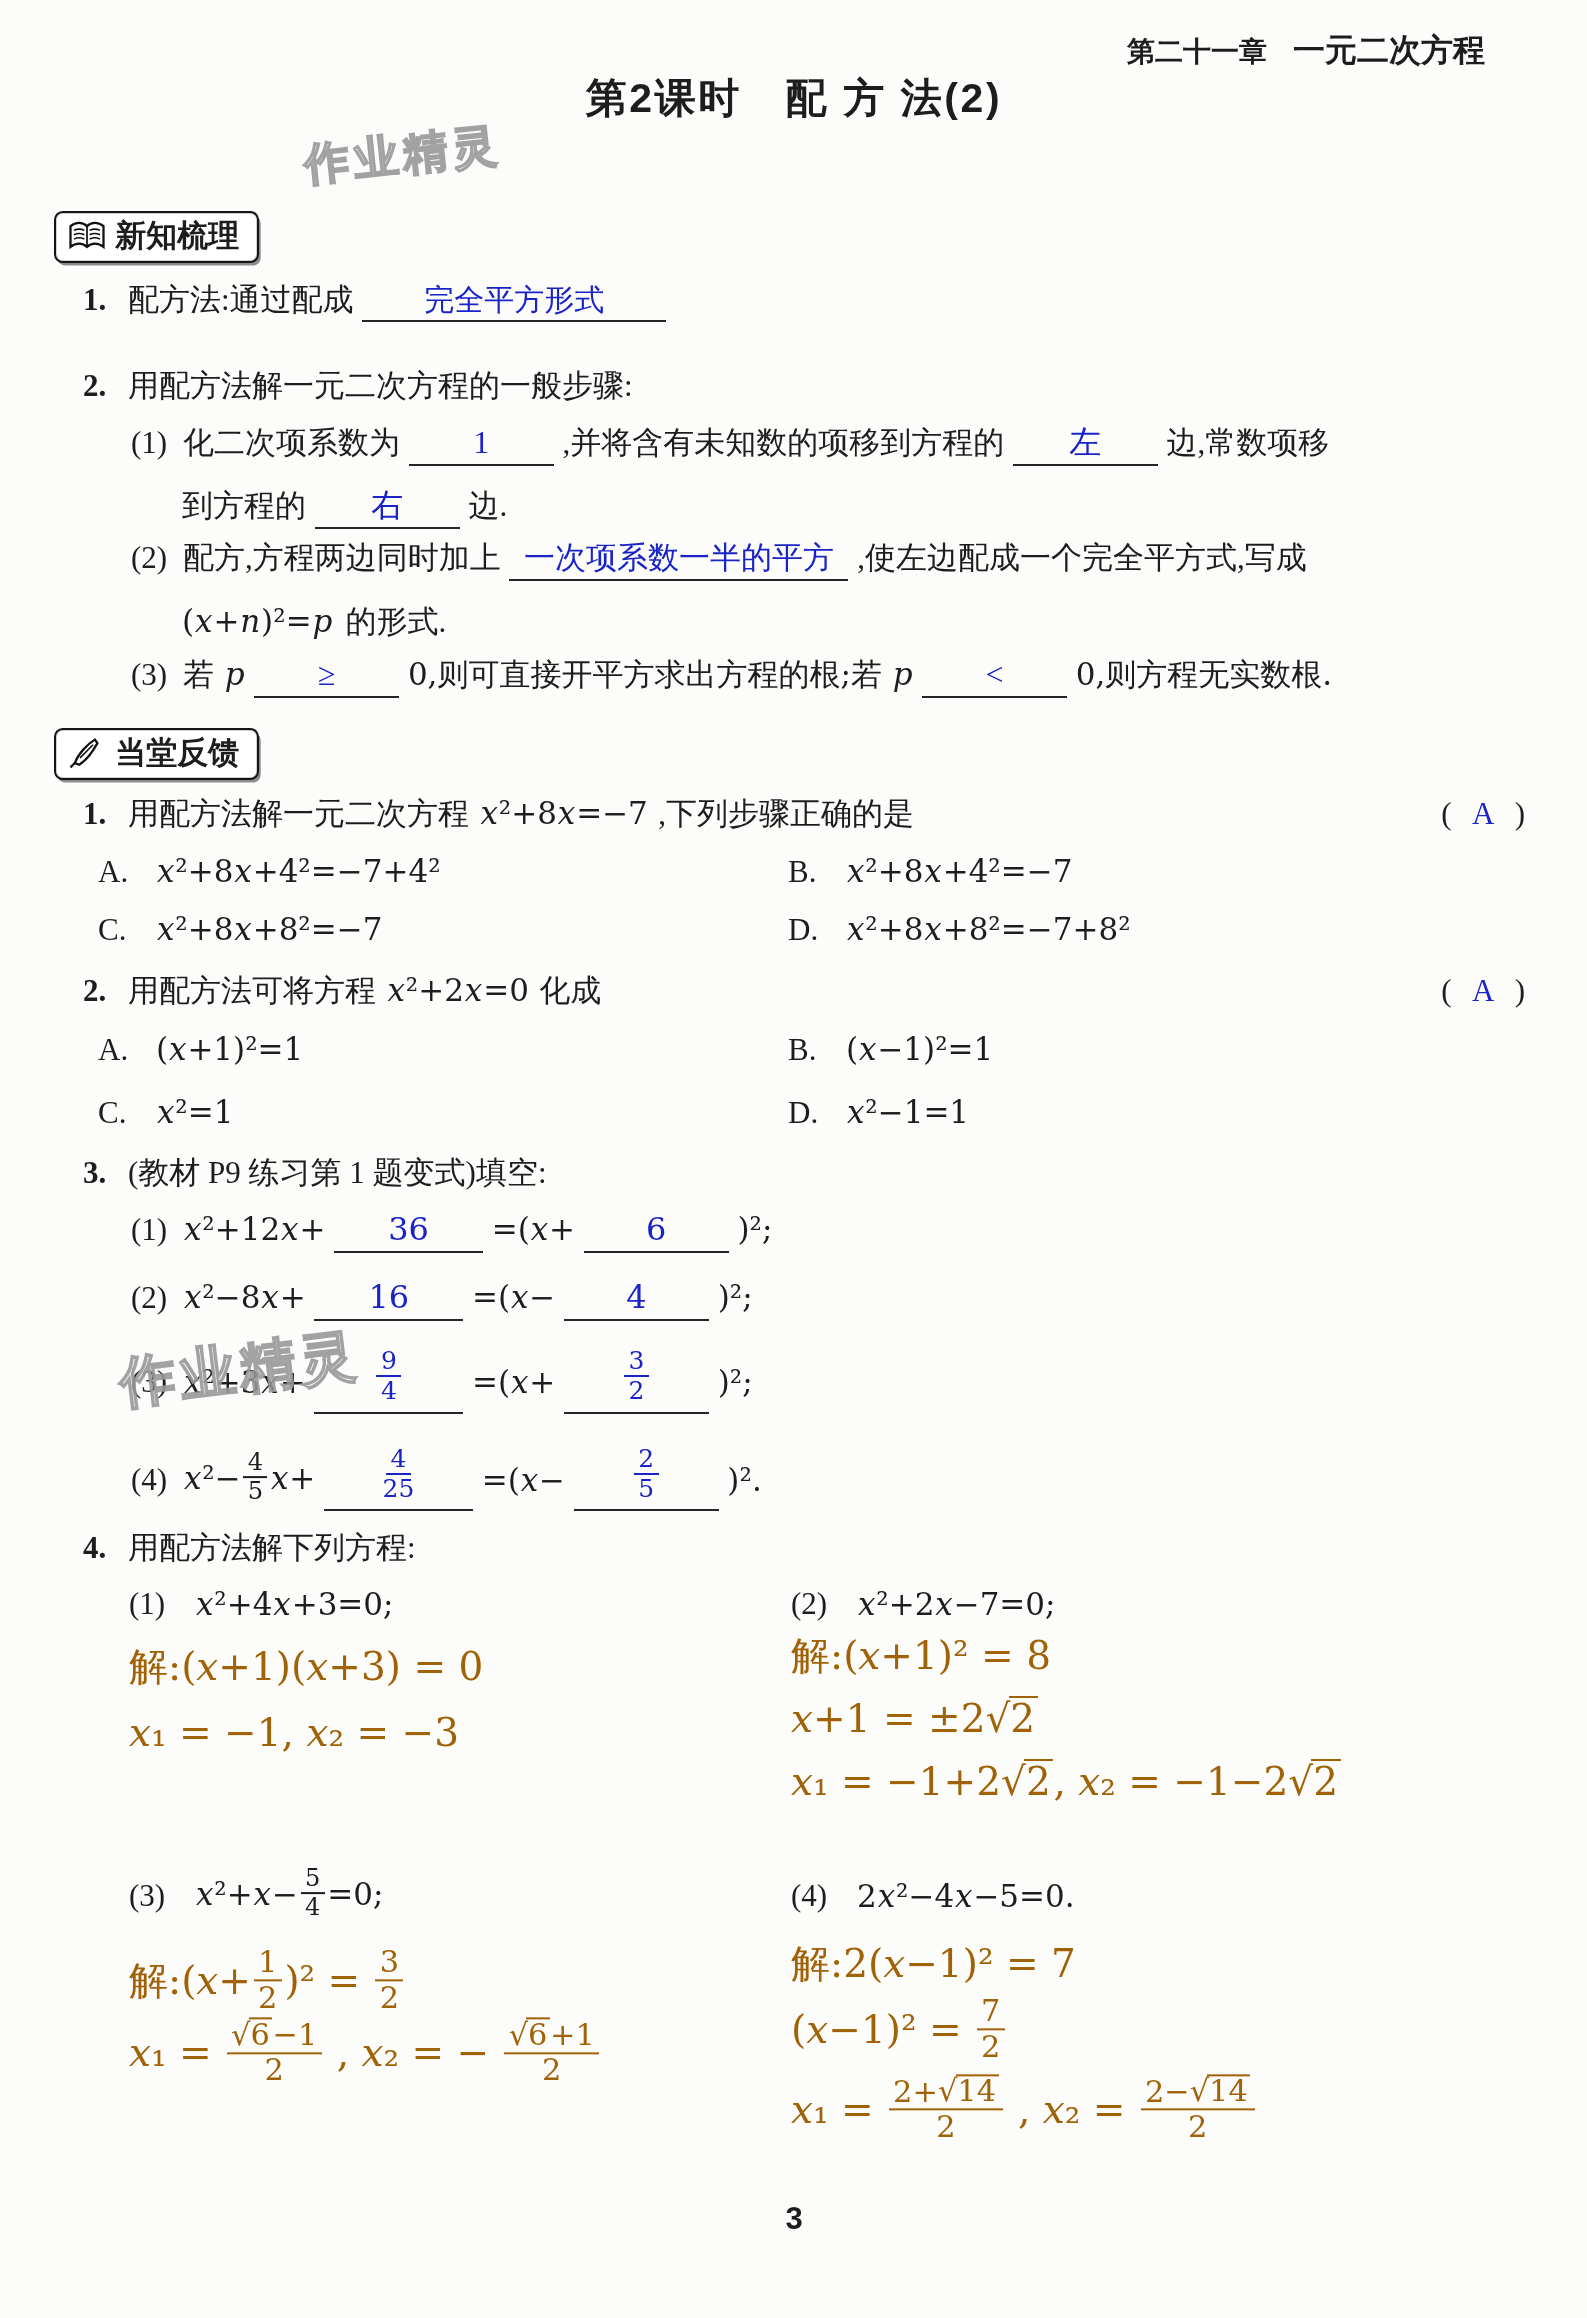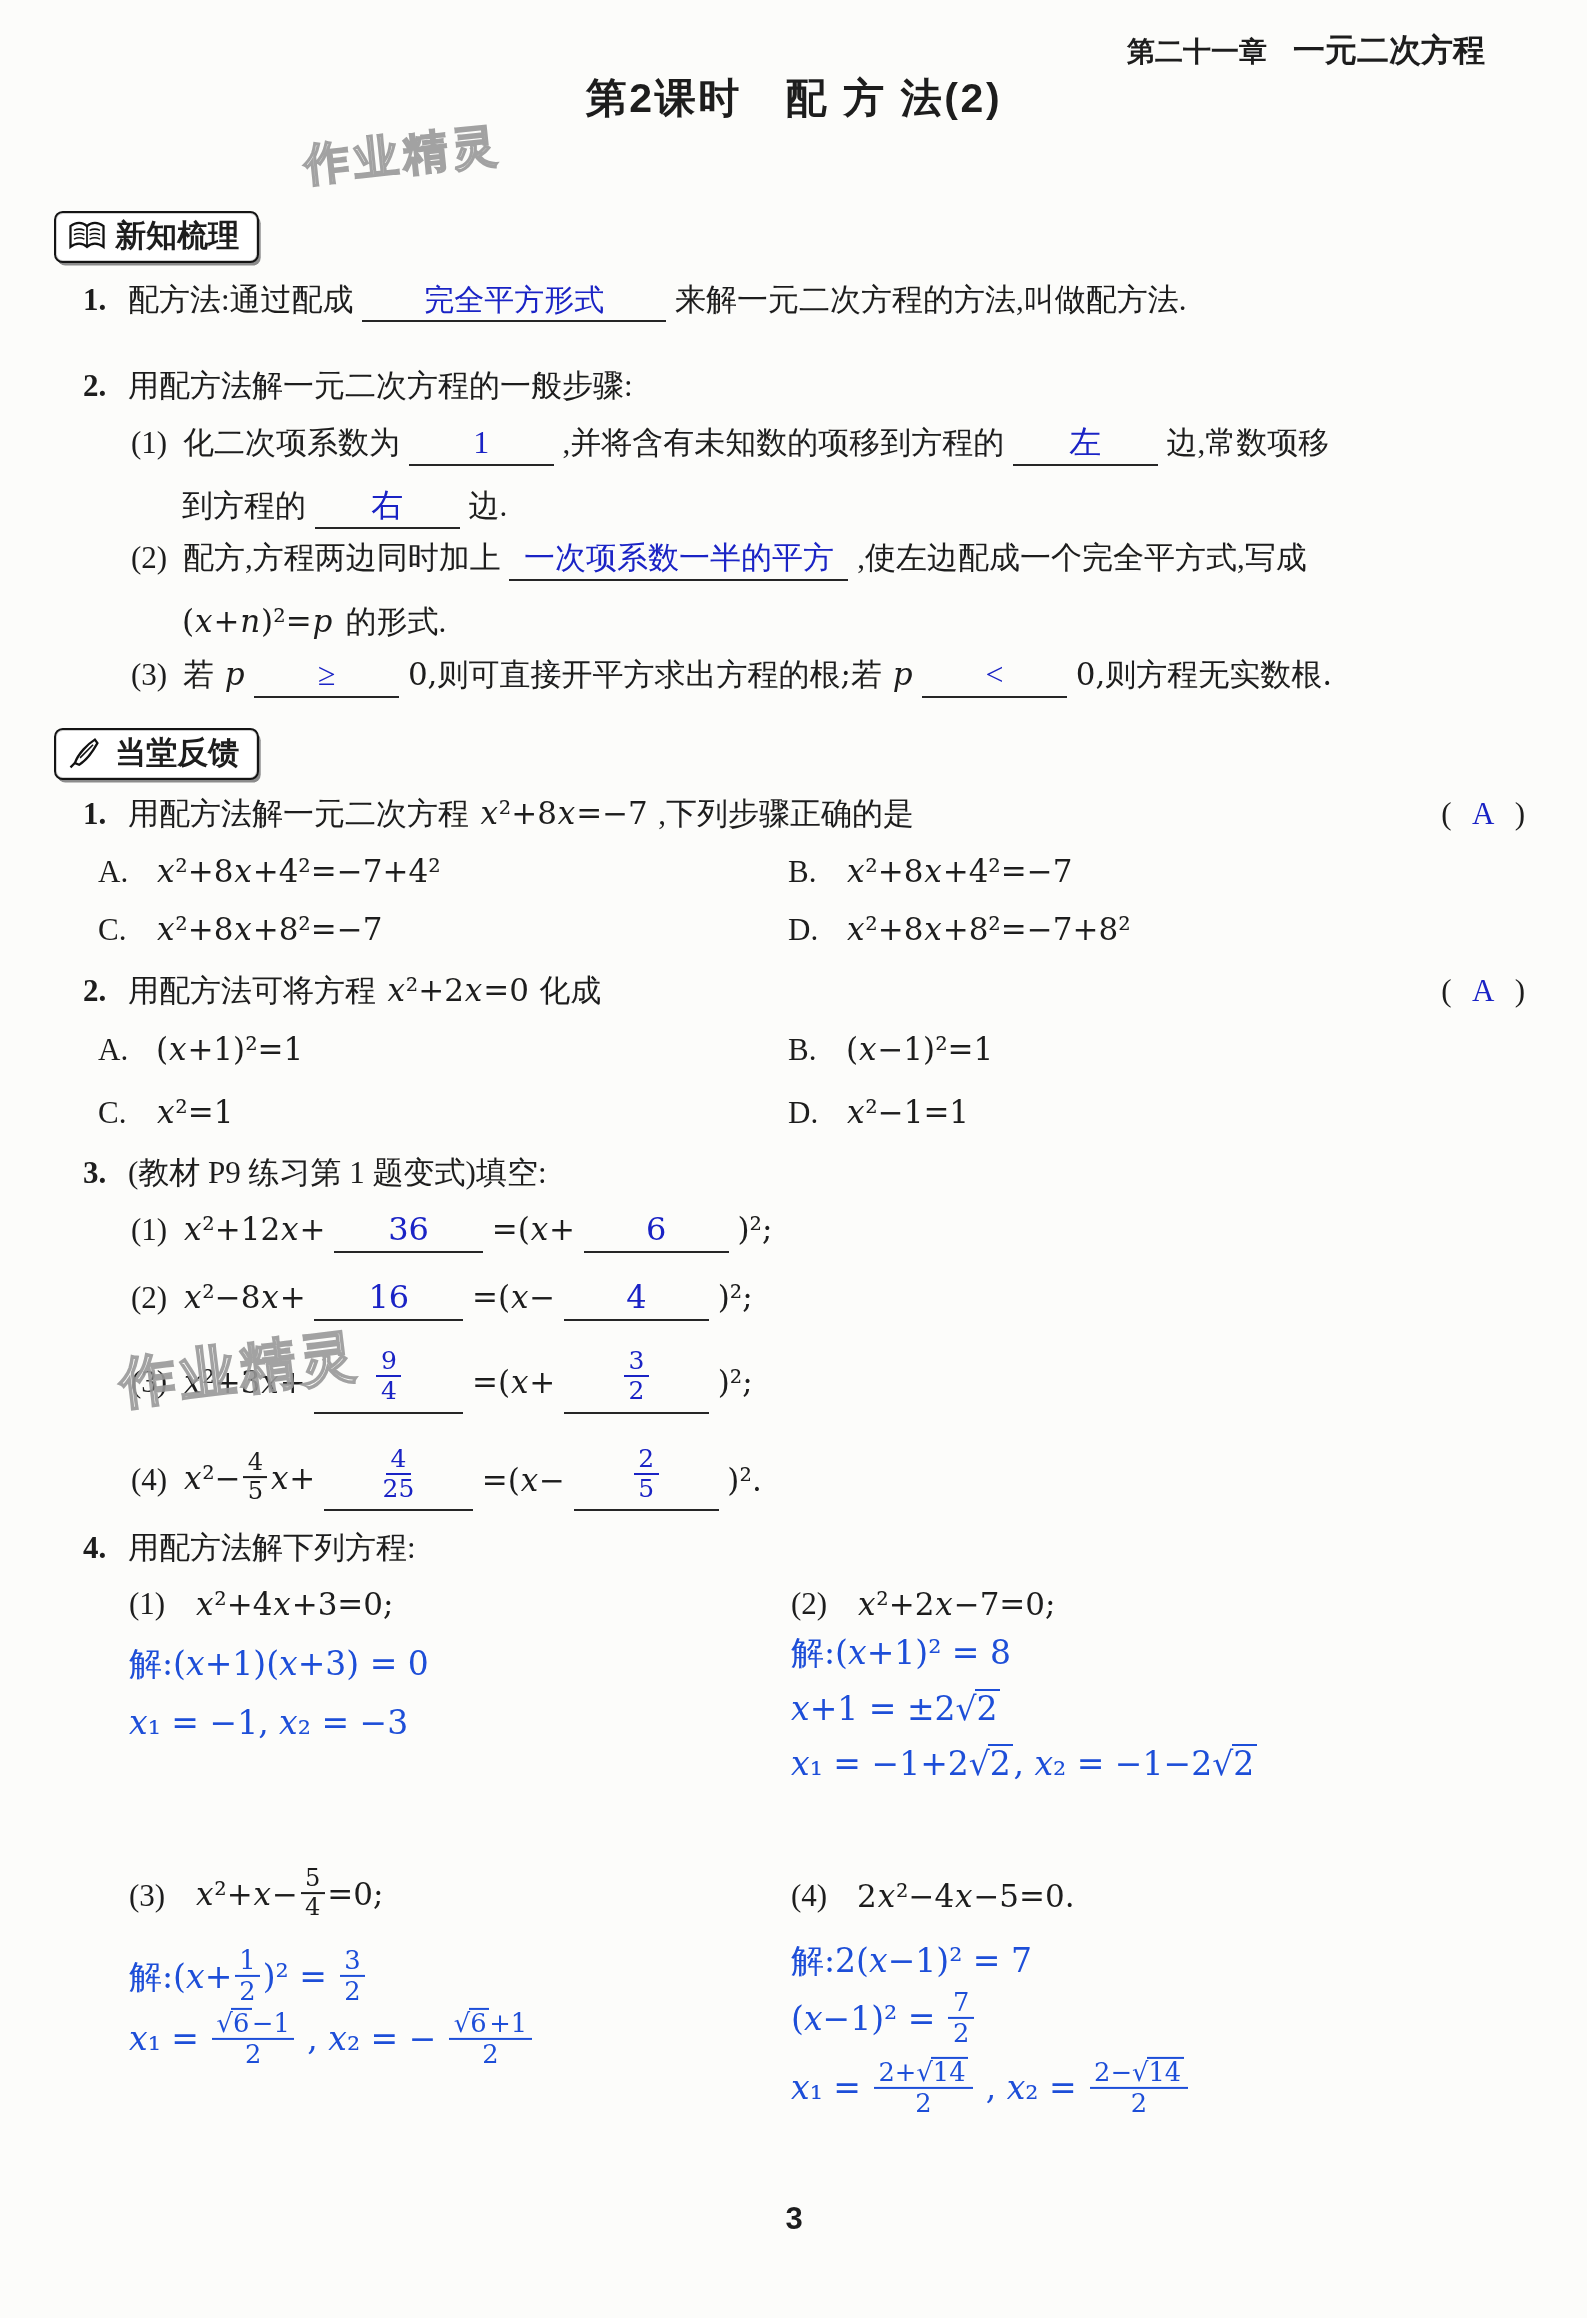--- a/index.html
+++ b/index.html
@@ -36,21 +36,21 @@
   .ans{color:#1a23c5;font-size:32px;line-height:1.05;}
   .ansletter{color:#1a23c5;display:inline-block;width:63px;text-align:center;}
   .ansbox{margin-left:auto;margin-right:63px;font-size:31px;flex:0 0 auto;}
   
   .optrow{position:absolute;left:98px;right:0;display:grid;grid-template-columns:690px auto;}
   .opt{display:flex;align-items:baseline;gap:14px;white-space:nowrap;}
   .opt .olabel{width:44px;flex:0 0 auto;}
   
   .q4row{position:absolute;left:129px;right:35px;display:grid;grid-template-columns:662px auto;}
   .eqline{display:flex;align-items:center;gap:14px;white-space:nowrap;}
-  .sol{color:#1d4ed8;font-size:33px;white-space:nowrap;font-family:"DejaVu Serif","Liberation Serif",serif;}
+  .sol{color:#a16207;font-size:39px;white-space:nowrap;font-family:"DejaVu Serif","Liberation Serif",serif;}
   .sol i{font-style:italic;}
   
   .frac{display:inline-flex;flex-direction:column;align-items:center;vertical-align:middle;
     line-height:1.05;font-size:0.78em;margin:0 2.6px;transform:translateY(-0.12em);}
   .fnum{border-bottom:2.2px solid currentColor;padding:0 4.4px 0.9px;}
   .fden{padding-top:0.9px;}
   .sqrt{white-space:nowrap;}
   .sq{display:inline-block;}
   .rad{display:inline-block;border-top:2.2px solid currentColor;padding:0.9px 2.6px 0 1.7px;margin-left:-1.7px;line-height:1;}
   
@@ -87,21 +87,20 @@
     </span>
     <span class="btext">新知梳理</span>
   </div>
 
   <div class="row" style="top:281px;left:83px;">
     <span class="num">1.</span>
     <span class="seg">配方法:通过配成</span>
     <span class="blank w332">
         <span class="ans" style="font-size:30px;">完全平方形式</span>
       </span>
-    <span class="seg">来解一元二次方程的方法,叫做配方法.</span>
   </div>
 
   <div class="row" style="top:367px;left:83px;">
     <span class="num">2.</span>
     <span class="seg">用配方法解一元二次方程的一般步骤:</span>
   </div>
 
   <div class="row" style="top:424px;left:131px;">
     <span class="pno">(1)</span>
     <span class="seg">化二次项系数为</span>

